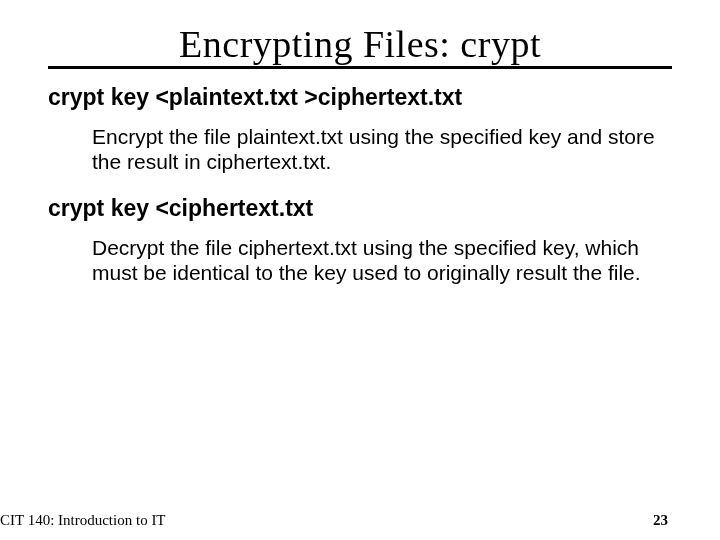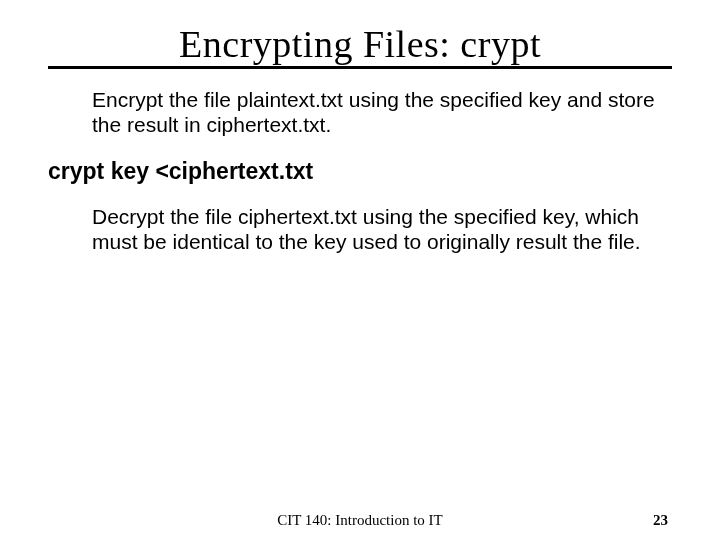--- a/index.html
+++ b/index.html
@@ -31,48 +31,49 @@
     font-family: Arial, Helvetica, sans-serif;
     font-weight: bold;
     font-size: 23px;
     line-height: 1.25;
   }
   .desc {
     font-family: Arial, Helvetica, sans-serif;
     font-size: 21px;
     line-height: 1.2;
     margin-left: 44px;
-    margin-top: 18px;
+    margin-top: 12px;
   }
   .footer {
     position: absolute;
     bottom: 28px;
     left: 0;
     width: 720px;
     font-size: 15px;
   }
   .footer-center {
     position: absolute;
     left: 0;
     width: 100%;
-    text-align: center;
+    text-align: left;
   }
   .footer-right {
     position: absolute;
     right: 52px;
     font-weight: bold;
   }
 </style>
 </head>
 <body>
 
 <h1 class="title">Encrypting Files: crypt</h1>
 <hr class="rule">
 
 <div class="section">
+  <div class="cmd">crypt key &lt;plaintext.txt &gt;ciphertext.txt</div>
   <div class="desc">Encrypt the file plaintext.txt using the specified key and store the result in ciphertext.txt.</div>
 </div>
 
 <div class="section">
   <div class="cmd">crypt key &lt;ciphertext.txt</div>
   <div class="desc">Decrypt the file ciphertext.txt using the specified key, which must be identical to the key used to originally result the file.</div>
 </div>
 
 <div class="footer">
   <span class="footer-center">CIT 140: Introduction to IT</span>

